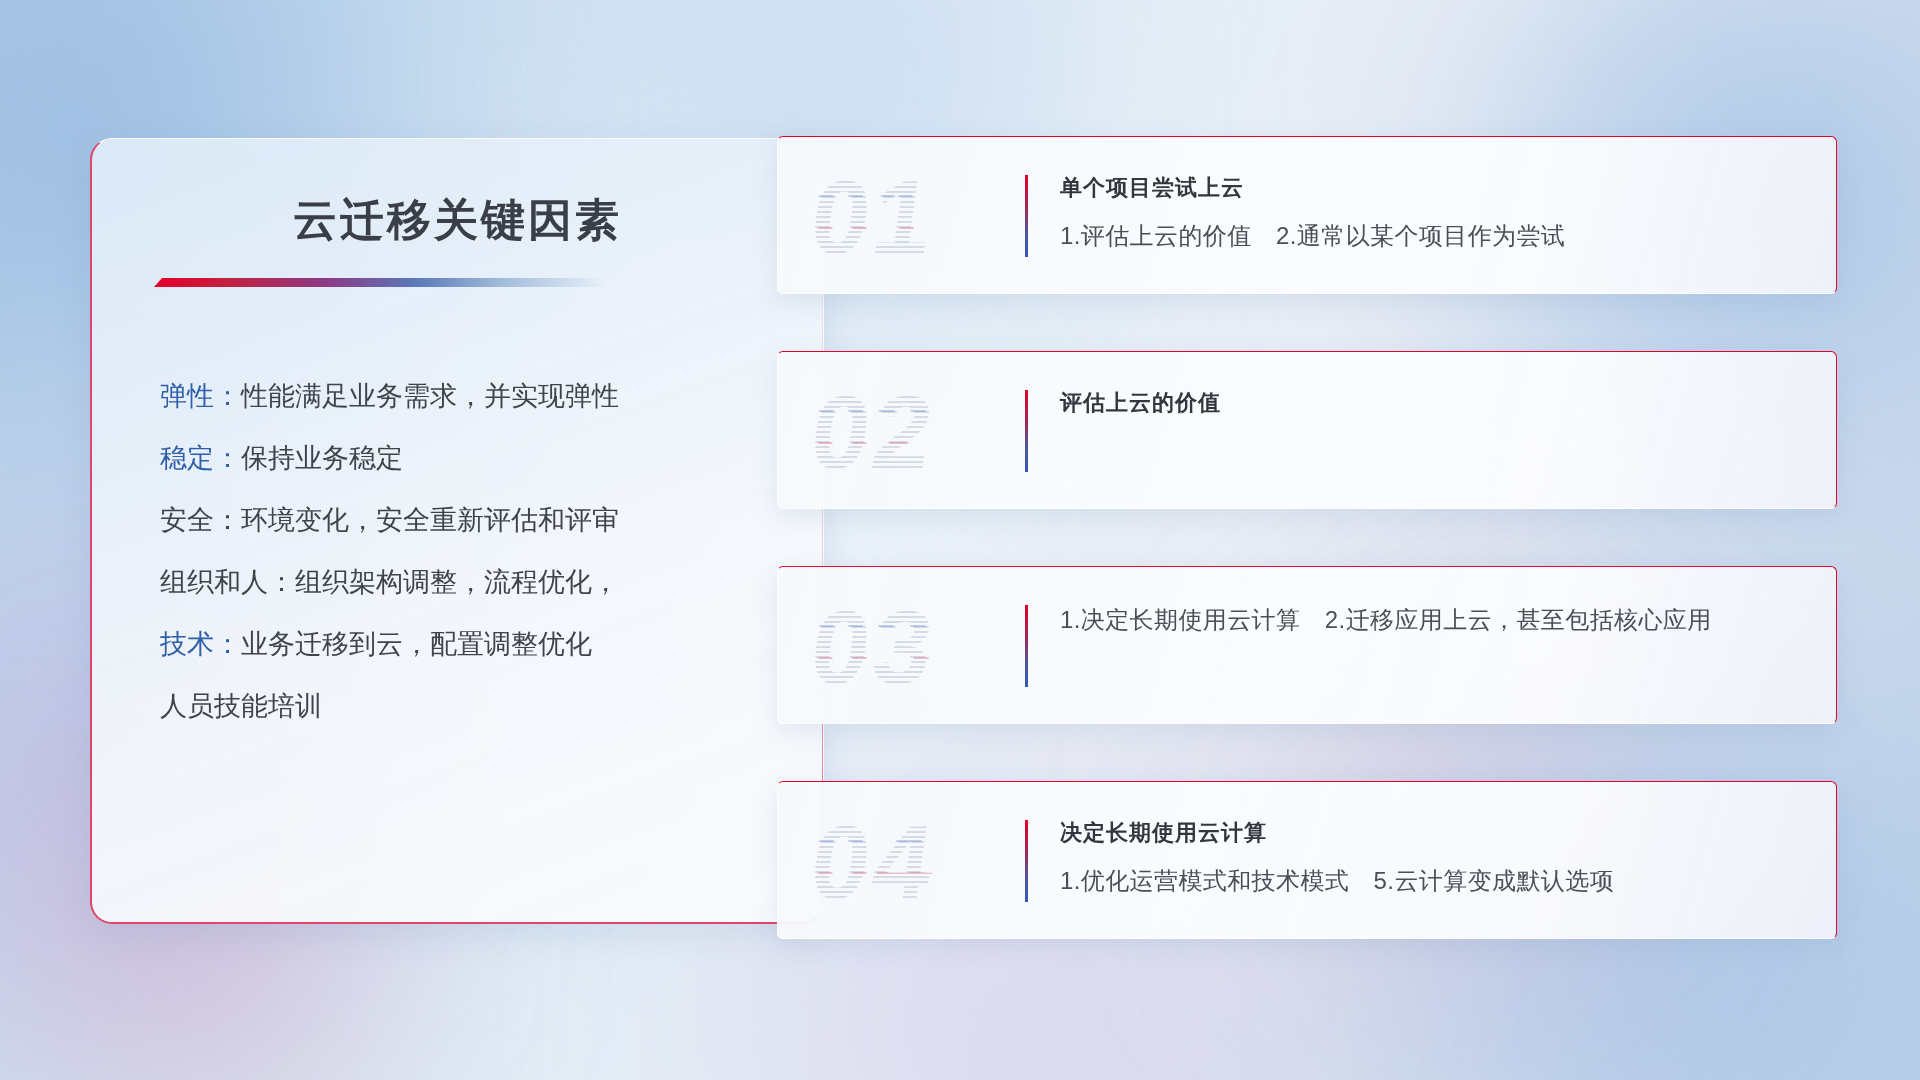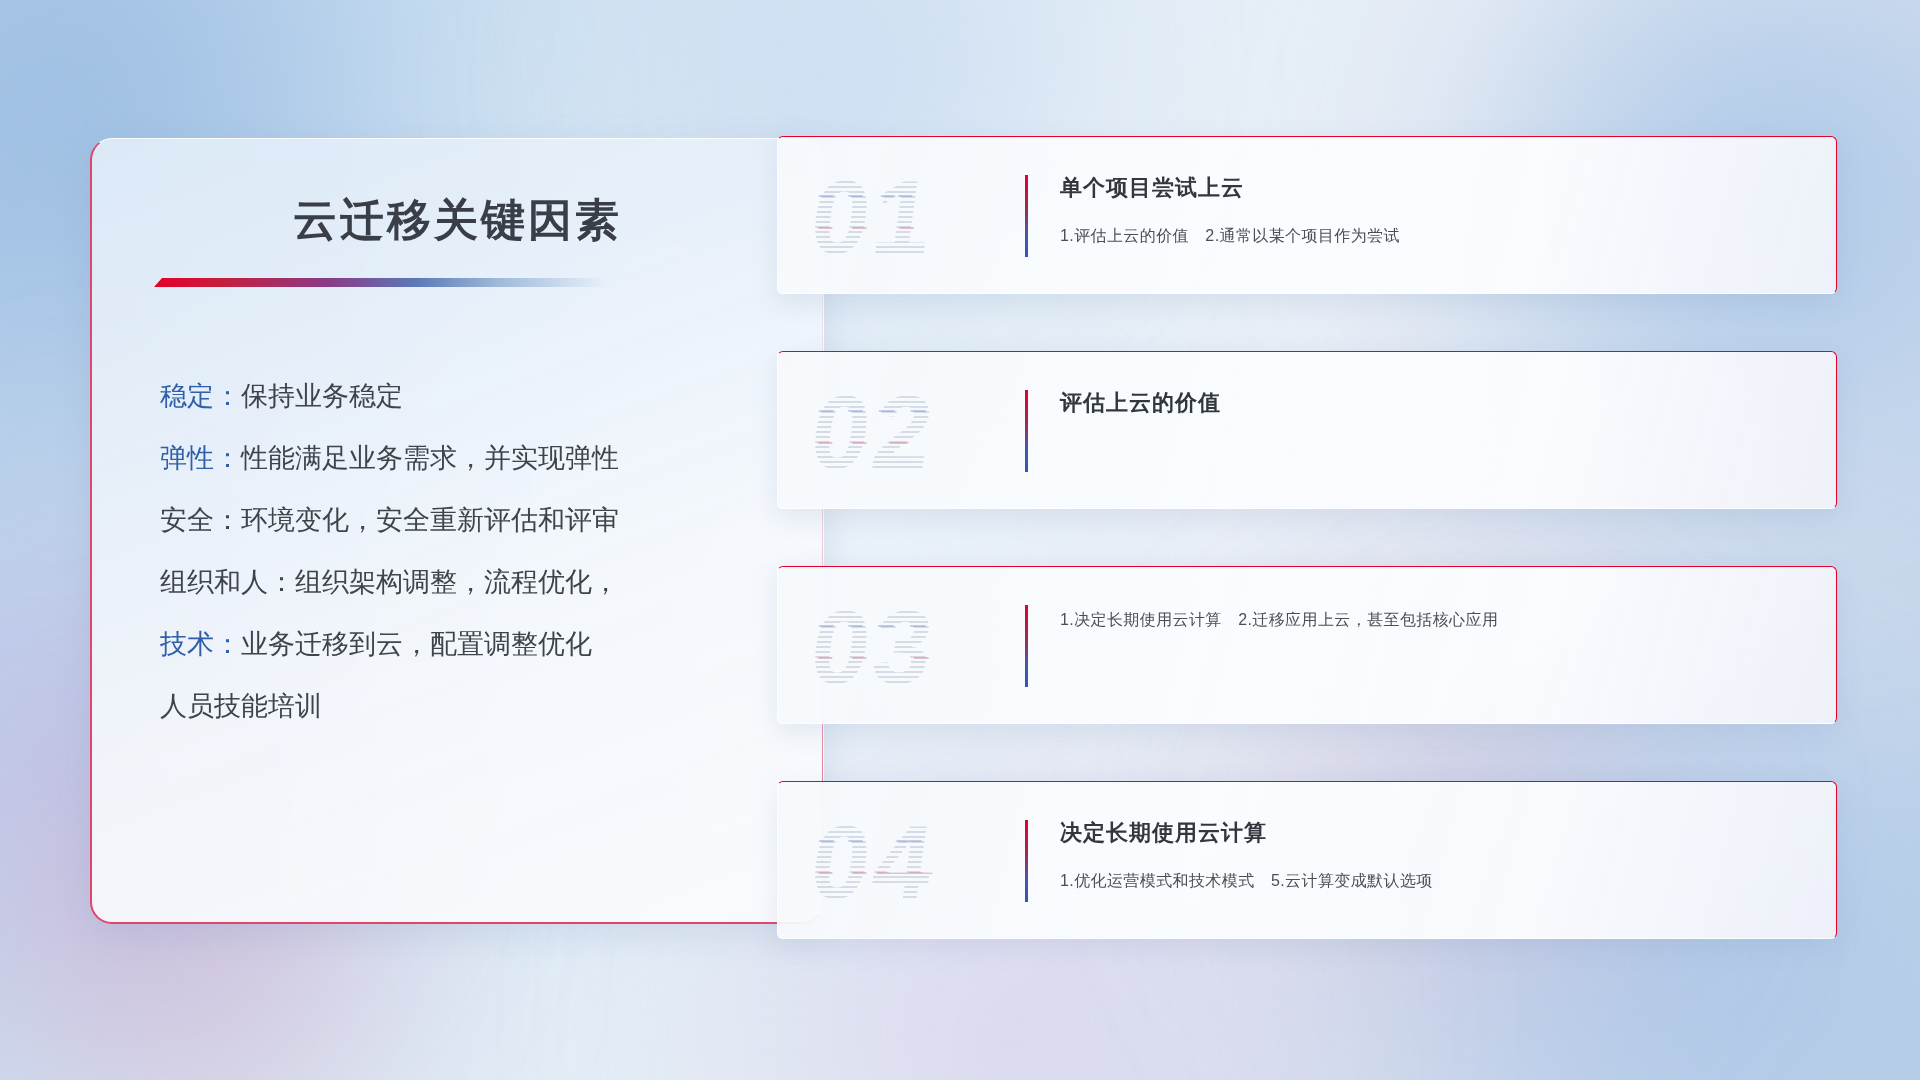--- a/index.html
+++ b/index.html
@@ -159,21 +159,21 @@
     position:absolute; left:247px; top:38px; width:3px; height:82px;
     background:linear-gradient(180deg,#e4002b 0%, #a2264f 38%, #4b58a8 72%, #2f56b5 100%);
   }
   .card-body{ position:absolute; left:282px; top:28px; right:36px; }
   .card-title{
     font-size:22px; font-weight:700; color:#32373e; letter-spacing:1px;
     line-height:46px; white-space:nowrap;
   }
   .card-sub{
     margin-top:10px;
-    font-size:16px; color:#4a4f57; letter-spacing:.4px;
+    font-size:24px; color:#4a4f57; letter-spacing:.4px;
     line-height:30px; white-space:nowrap;
   }
 </style>
 </head>
 <body>
 
 <div id="bg">
   <div class="bg-base"></div>
   <div class="blob b1"></div>
   <div class="blob b2"></div>
@@ -187,22 +187,22 @@
 </div>
 
 <div id="stage">
 
   <section id="left-panel">
     <h1 class="panel-title">云迁移关键因素</h1>
     <div class="title-rule">
       <div class="bar"></div>
     </div>
     <div class="factors" id="factors">
+        <div class="factor-line"><span class="k">弹性：</span><span class="v">性能满足业务需求，并实现弹性</span></div>
         <div class="factor-line"><span class="k">稳定：</span><span class="v">保持业务稳定</span></div>
-        <div class="factor-line"><span class="k">弹性：</span><span class="v">性能满足业务需求，并实现弹性</span></div>
         <div class="factor-line"><span class="k neutral">安全：</span><span class="v">环境变化，安全重新评估和评审</span></div>
         <div class="factor-line"><span class="k neutral">组织和人：</span><span class="v">组织架构调整，流程优化，</span></div>
         <div class="factor-line"><span class="k">技术：</span><span class="v">业务迁移到云，配置调整优化</span></div>
         <div class="factor-line"><span class="k neutral"></span><span class="v">人员技能培训</span></div>
       </div>
   </section>
 
   <section id="cards">
       <article class="card">
         <div class="card-num">

